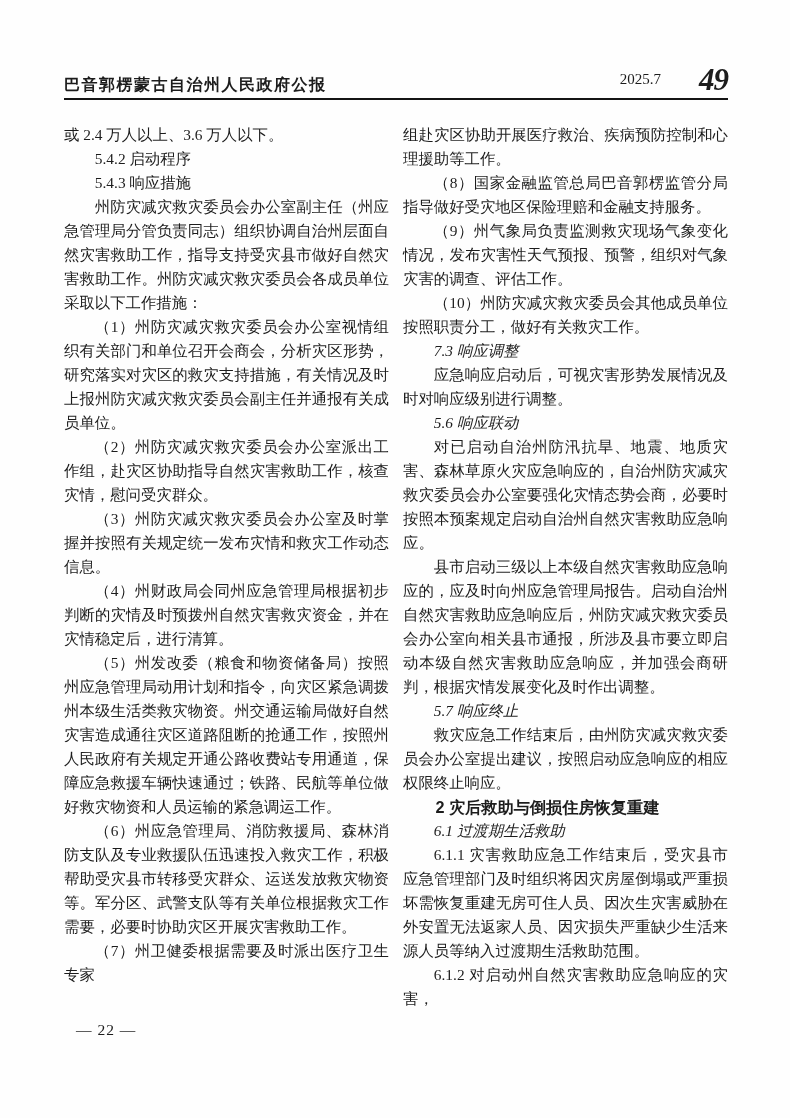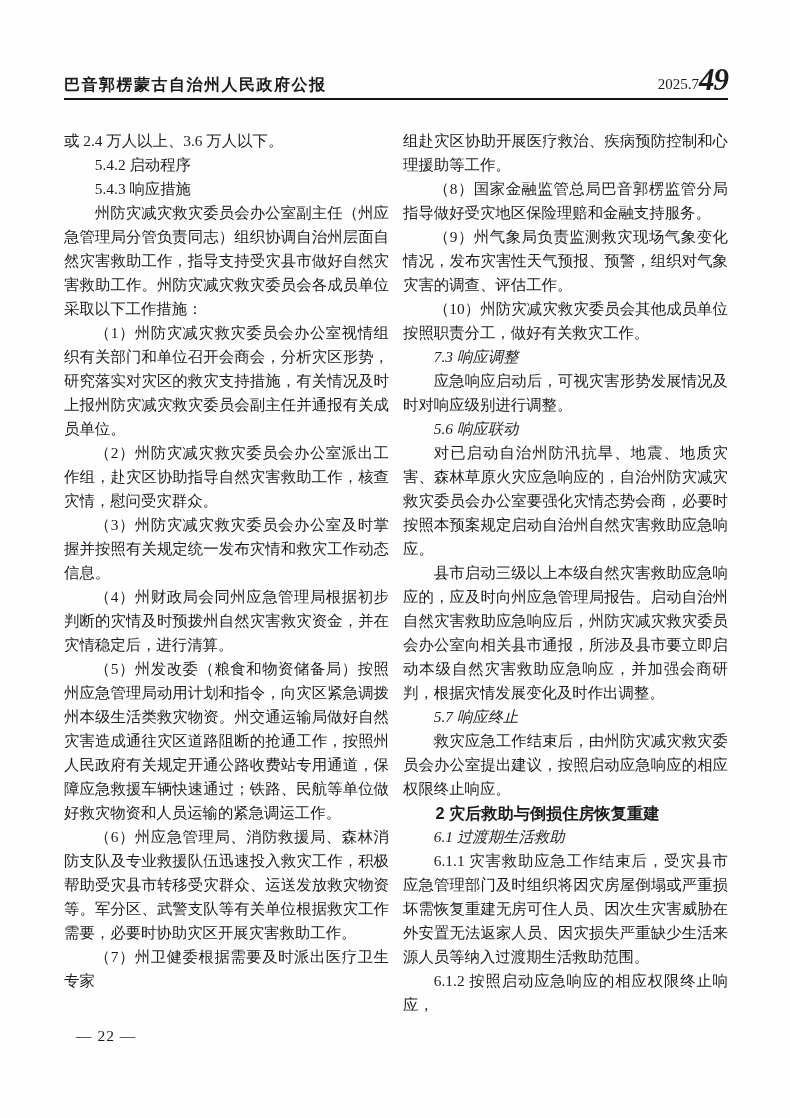--- a/index.html
+++ b/index.html
@@ -26,22 +26,23 @@
   }
   .gazette-title {
     font-family: "Liberation Sans", "DejaVu Sans", sans-serif;
     font-weight: 600;
     font-size: 16px;
     letter-spacing: 1.5px;
     line-height: 1.2;
   }
   .issue {
     display: flex;
-    align-items: flex-end;
+    align-items: center;
     white-space: nowrap;
+    gap: 38px;
   }
   .issue-date {
     font-size: 15px;
     line-height: 1.1;
     padding-bottom: 2px;
   }
   .issue-number {
     font-size: 31px;
     font-weight: bold;
     font-style: italic;
@@ -49,21 +50,21 @@
     letter-spacing: -1px;
   }
   .header-rule {
     border: none;
     border-top: 2.2px solid #141414;
     margin: 4px 0 0 0;
   }
   .columns {
     display: flex;
     gap: 14px;
-    margin-top: 29px;
+    margin-top: 23px;
   }
   .col {
     width: 325px;
     font-size: 15.4px;
     line-height: 24px;
     text-align: justify;
     text-justify: inter-character;
   }
   .col p { margin: 0; }
   .para        { text-indent: 2em; }
@@ -122,20 +123,20 @@
       <p class="h-kaiti">7.3 响应调整</p>
       <p class="para">应急响应启动后，可视灾害形势发展情况及时对响应级别进行调整。</p>
       <p class="h-kaiti">5.6 响应联动</p>
       <p class="para">对已启动自治州防汛抗旱、地震、地质灾害、森林草原火灾应急响应的，自治州防灾减灾救灾委员会办公室要强化灾情态势会商，必要时按照本预案规定启动自治州自然灾害救助应急响应。</p>
       <p class="para">县市启动三级以上本级自然灾害救助应急响应的，应及时向州应急管理局报告。启动自治州自然灾害救助应急响应后，州防灾减灾救灾委员会办公室向相关县市通报，所涉及县市要立即启动本级自然灾害救助应急响应，并加强会商研判，根据灾情发展变化及时作出调整。</p>
       <p class="h-kaiti">5.7 响应终止</p>
       <p class="para">救灾应急工作结束后，由州防灾减灾救灾委员会办公室提出建议，按照启动应急响应的相应权限终止响应。</p>
       <p class="h-bold">2 灾后救助与倒损住房恢复重建</p>
       <p class="h-kaiti">6.1 过渡期生活救助</p>
       <p class="para">6.1.1 灾害救助应急工作结束后，受灾县市应急管理部门及时组织将因灾房屋倒塌或严重损坏需恢复重建无房可住人员、因次生灾害威胁在外安置无法返家人员、因灾损失严重缺少生活来源人员等纳入过渡期生活救助范围。</p>
-      <p class="para">6.1.2 按照启动应急响应的相应权限终止响应，</p>
+      <p class="para">6.1.2 对启动州自然灾害救助应急响应的灾害，</p>
     </section>
 
   </div>
 
   <div class="page-footer">— 22 —</div>
 
 </div>
 
 </body></html>

